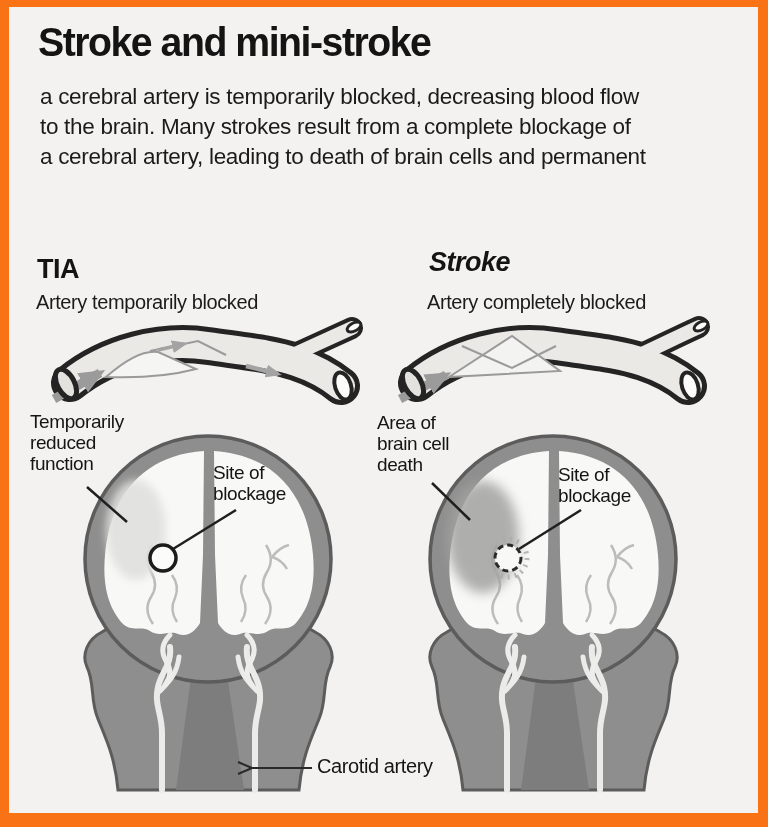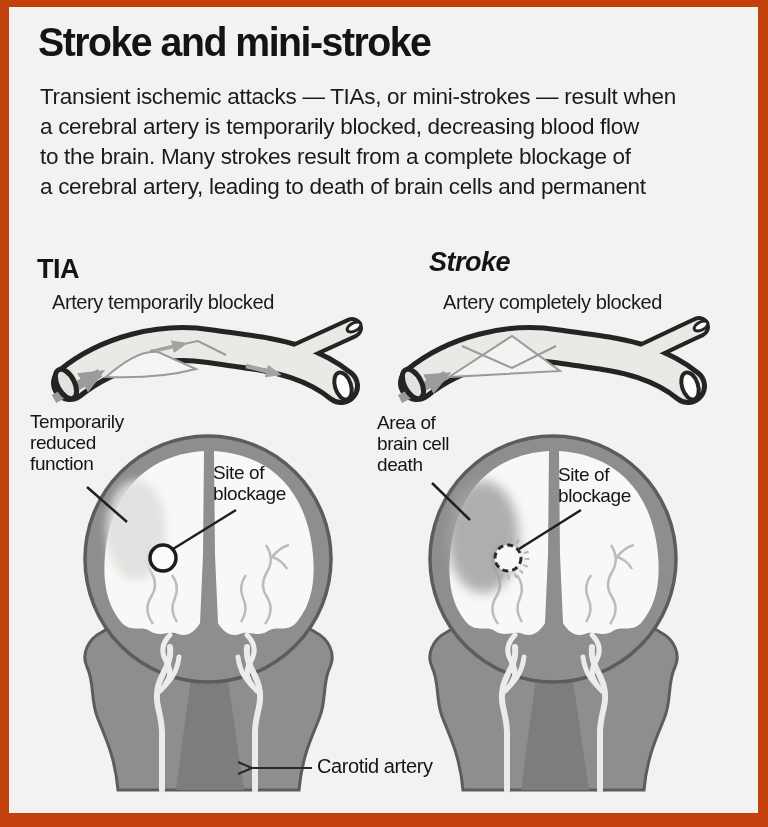--- a/index.html
+++ b/index.html
@@ -1,38 +1,38 @@
 <!DOCTYPE html>
 <html><head>
 <meta charset="utf-8">
 <style>
   html,body{margin:0;padding:0;background:#000;}
   #frame{
     position:relative;width:768px;height:827px;
-    background:#c2410c;overflow:hidden;
+    background:#f97316;overflow:hidden;
     font-family:"Liberation Sans", sans-serif;
     -webkit-font-smoothing:antialiased;
   }
   #paper{
     position:absolute;left:9px;top:7px;right:10px;bottom:14px;
     background:#f3f2f0;
   }
   #figure-layer{position:absolute;left:0;top:0;width:768px;height:827px;}
   .txt{position:absolute;color:#171717;}
   #page-title{
     left:38px;top:20px;font-size:40px;font-weight:bold;
     letter-spacing:-1.5px;color:#141414;transform:scaleX(.98);
     transform-origin:left top;white-space:nowrap;
   }
   #intro{left:40px;top:82px;width:700px;font-size:22.5px;line-height:30px;
     letter-spacing:-0.3px;color:#1b1b1b;}
   .panel-title{font-size:27px;font-weight:bold;letter-spacing:-0.5px;color:#141414;white-space:nowrap;}
   #tia-title{left:37px;top:254px;}
   #stroke-title{left:429px;top:247px;font-style:italic;}
-  .panel-subtitle{font-size:20px;letter-spacing:-0.4px;color:#1b1b1b;white-space:nowrap;margin-left:16px;}
+  .panel-subtitle{font-size:20px;letter-spacing:-0.4px;color:#1b1b1b;white-space:nowrap;}
   #tia-subtitle{left:36px;top:291px;}
   #stroke-subtitle{left:427px;top:291px;}
   .callout{font-size:19px;line-height:21px;letter-spacing:-0.4px;color:#151515;}
   #lbl-reduced{left:30px;top:411px;width:112px;}
   #lbl-site-tia{left:213px;top:462px;width:95px;}
   #lbl-death{left:377px;top:412px;width:100px;}
   #lbl-site-stroke{left:558px;top:464px;width:95px;}
   #lbl-carotid{left:317px;top:756px;font-size:20px;white-space:nowrap;text-align:right;}
 </style>
 </head>
@@ -143,21 +143,20 @@
     <g stroke="#2a2a2a" stroke-width="2" fill="none">
       <line x1="312" y1="768" x2="252" y2="768"></line>
       <line x1="252" y1="768" x2="238" y2="762"></line>
       <line x1="252" y1="768" x2="238" y2="774"></line>
     </g>
   </svg>
 
   <div id="page-title" class="txt">Stroke and mini-stroke</div>
 
   <div id="intro" class="txt">
-    <div>Transient ischemic attacks — TIAs, or mini-strokes —  result when</div>
     <div>a cerebral artery is temporarily blocked, decreasing blood flow</div>
     <div>to the brain. Many strokes result from a complete blockage of</div>
     <div>a cerebral artery, leading to death of brain cells and permanent</div>
   </div>
 
   <div id="tia-title" class="txt panel-title">TIA</div>
   <div id="tia-subtitle" class="txt panel-subtitle">Artery temporarily blocked</div>
 
   <div id="stroke-title" class="txt panel-title">Stroke</div>
   <div id="stroke-subtitle" class="txt panel-subtitle">Artery completely blocked</div>

